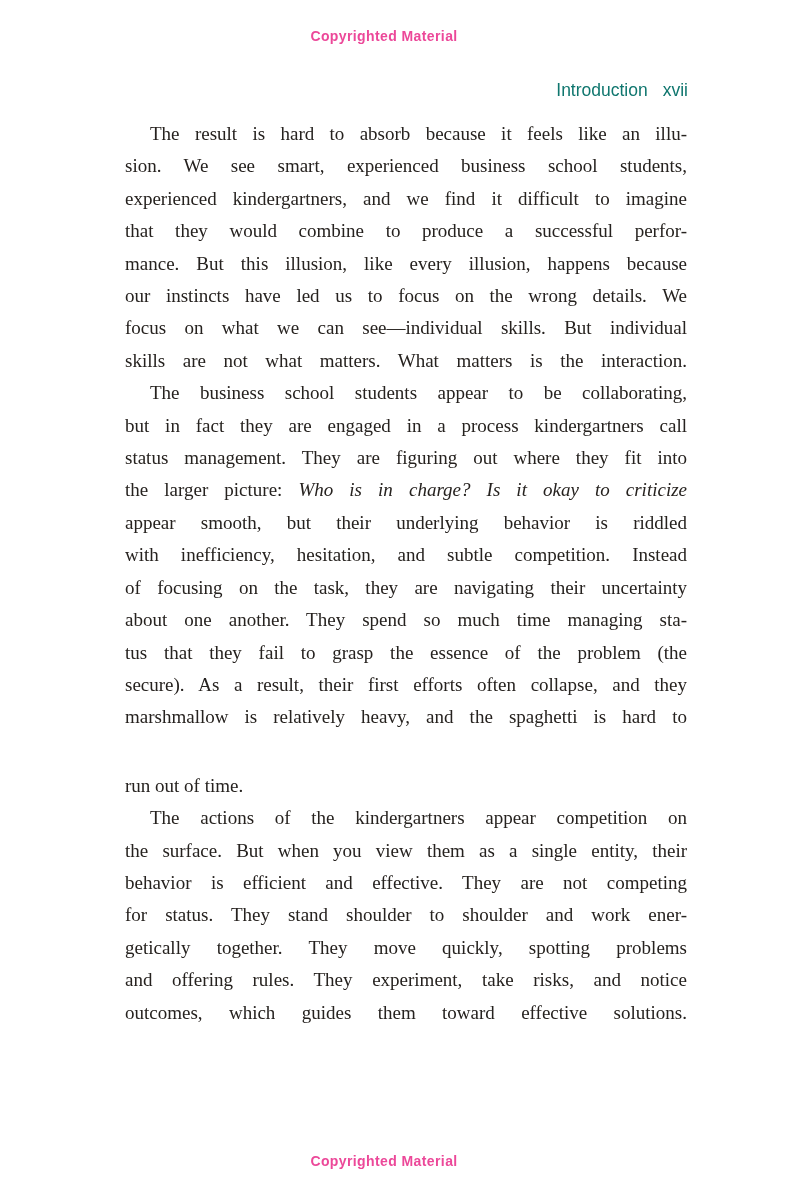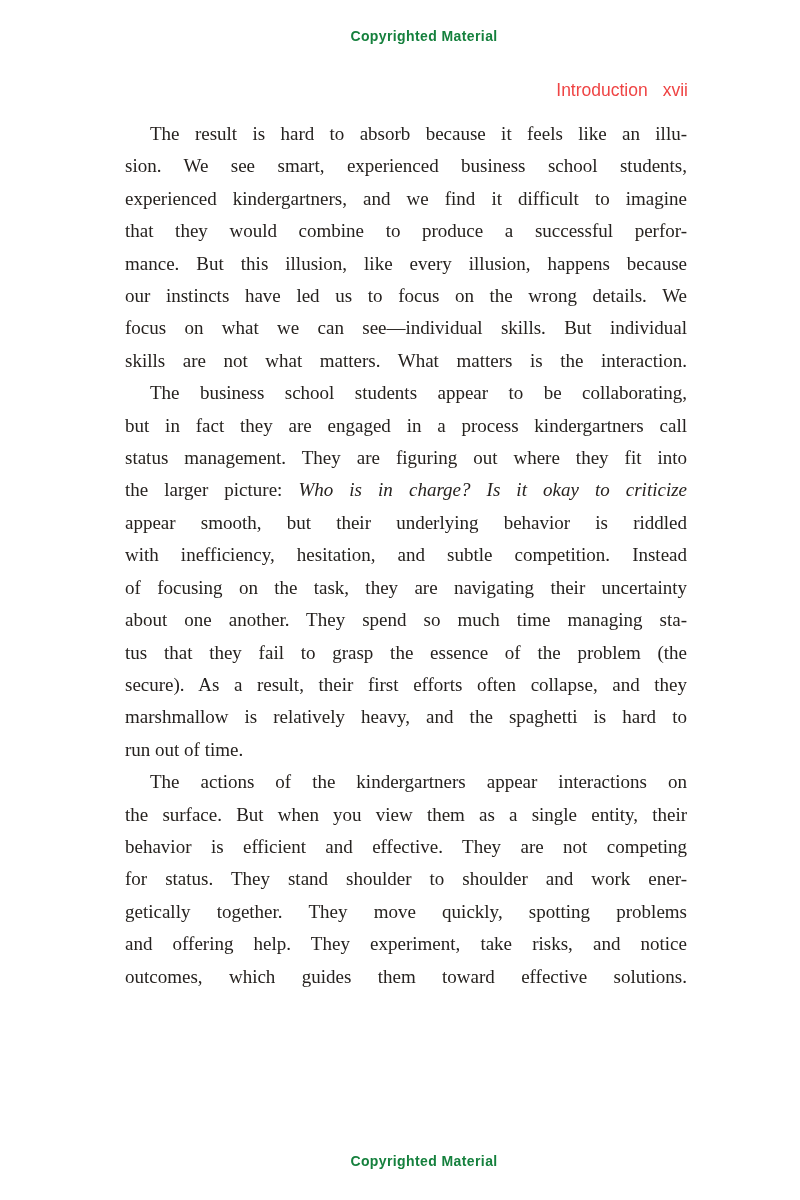--- a/index.html
+++ b/index.html
@@ -9,59 +9,59 @@
   }
   .page {
     position: relative;
     width: 800px;
     height: 1200px;
     background: #ffffff;
     overflow: hidden;
   }
   .notice {
     position: absolute;
-    left: 424px;
+    left: 384px;
     transform: translateX(-50%);
     font-family: "Liberation Sans", sans-serif;
     font-weight: 700;
     font-size: 14px;
     letter-spacing: 0.4px;
-    color: #15803d;
+    color: #ec4899;
     white-space: nowrap;
   }
   .notice.top { top: 28px; }
   .notice.bottom { top: 1153px; }
   .running-header {
     position: absolute;
     top: 80px;
     right: 112px;
     display: flex;
     align-items: baseline;
     gap: 15px;
     font-family: "Liberation Sans", sans-serif;
     font-size: 17.5px;
     font-weight: 400;
-    color: #ef4444;
+    color: #0f766e;
   }
   .body-text {
     position: absolute;
     top: 118px;
     left: 125px;
     width: 562px;
     font-family: "Liberation Serif", serif;
     font-size: 19px;
     line-height: 32.4px;
     color: #26221f;
   }
   .para { margin: 0; }
   .line {
     text-align: justify;
     text-align-last: justify;
   }
-  .line.short-last { text-align-last: left; }
+  .line.short-last { text-align-last: left; margin-top: 36px; }
   .line.first { text-indent: 25px; }
   .em { font-style: italic; }
 </style>
 </head>
 <body>
 
 <div class="page">
 
   <div class="notice top">Copyrighted Material</div>
 
@@ -89,25 +89,25 @@
         <div class="line"><span>appear smooth, but their underlying behavior is riddled</span></div>
         <div class="line"><span>with inefficiency, hesitation, and subtle competition. Instead</span></div>
         <div class="line"><span>of focusing on the task, they are navigating their uncertainty</span></div>
         <div class="line"><span>about one another. They spend so much time managing sta-</span></div>
         <div class="line"><span>tus that they fail to grasp the essence of the problem (the</span></div>
         <div class="line"><span>secure). As a result, their first efforts often collapse, and they</span></div>
         <div class="line"><span>marshmallow is relatively heavy, and the spaghetti is hard to</span></div>
         <div class="line short-last"><span>run out of time.</span></div>
       </div>
       <div class="para">
-        <div class="line first"><span>The actions of the kindergartners appear interactions on</span></div>
+        <div class="line first"><span>The actions of the kindergartners appear competition on</span></div>
         <div class="line"><span>the surface. But when you view them as a single entity, their</span></div>
         <div class="line"><span>behavior is efficient and effective. They are not competing</span></div>
         <div class="line"><span>for status. They stand shoulder to shoulder and work ener-</span></div>
         <div class="line"><span>getically together. They move quickly, spotting problems</span></div>
-        <div class="line"><span>and offering help. They experiment, take risks, and notice</span></div>
+        <div class="line"><span>and offering rules. They experiment, take risks, and notice</span></div>
         <div class="line"><span>outcomes, which guides them toward effective solutions.</span></div>
       </div>
     </div>
 
   <div class="notice bottom">Copyrighted Material</div>
 
 </div>
 
 </body></html>

